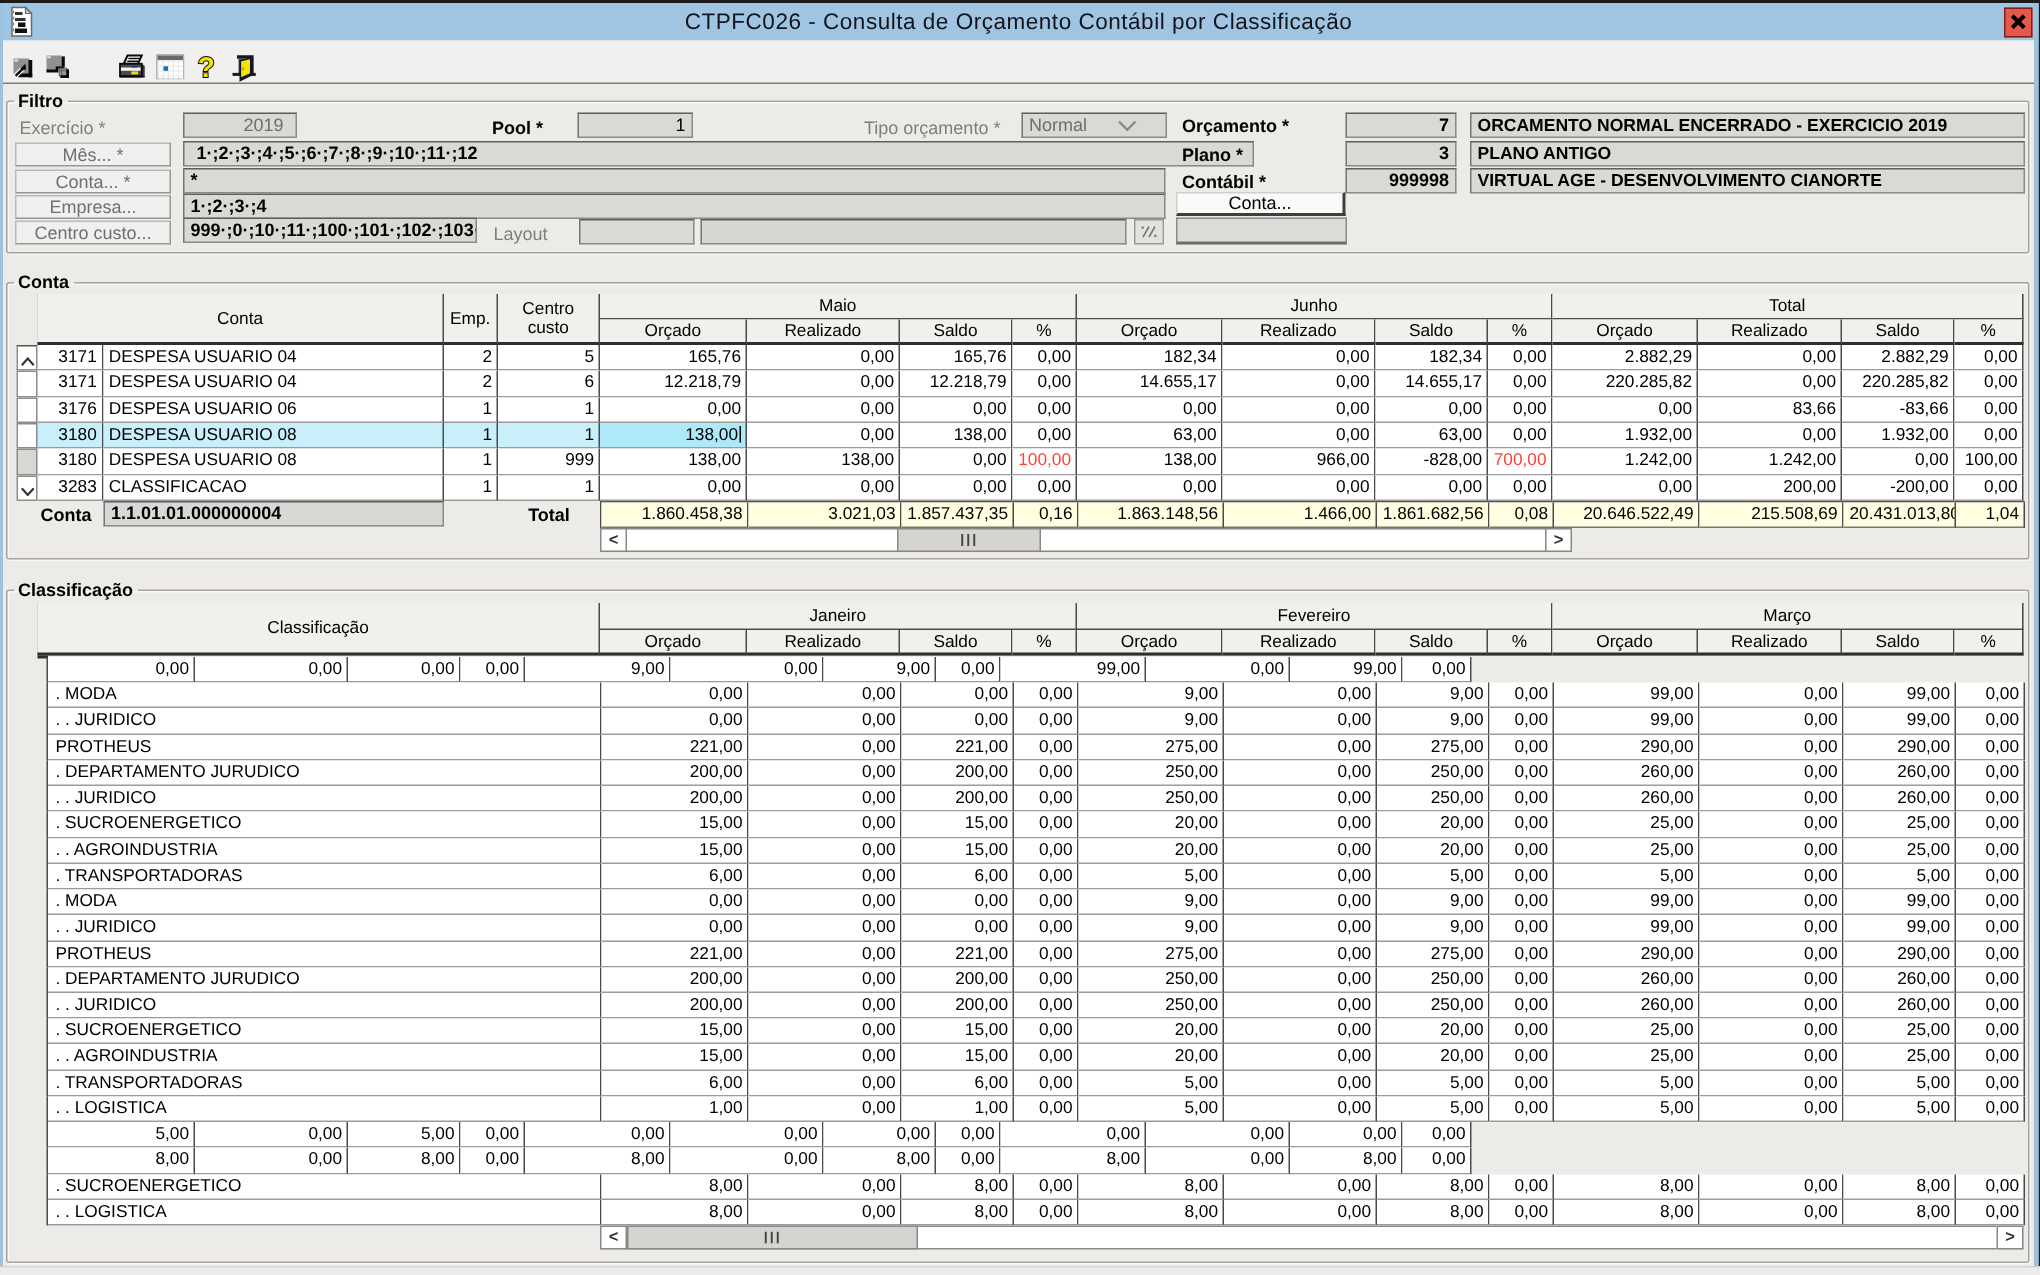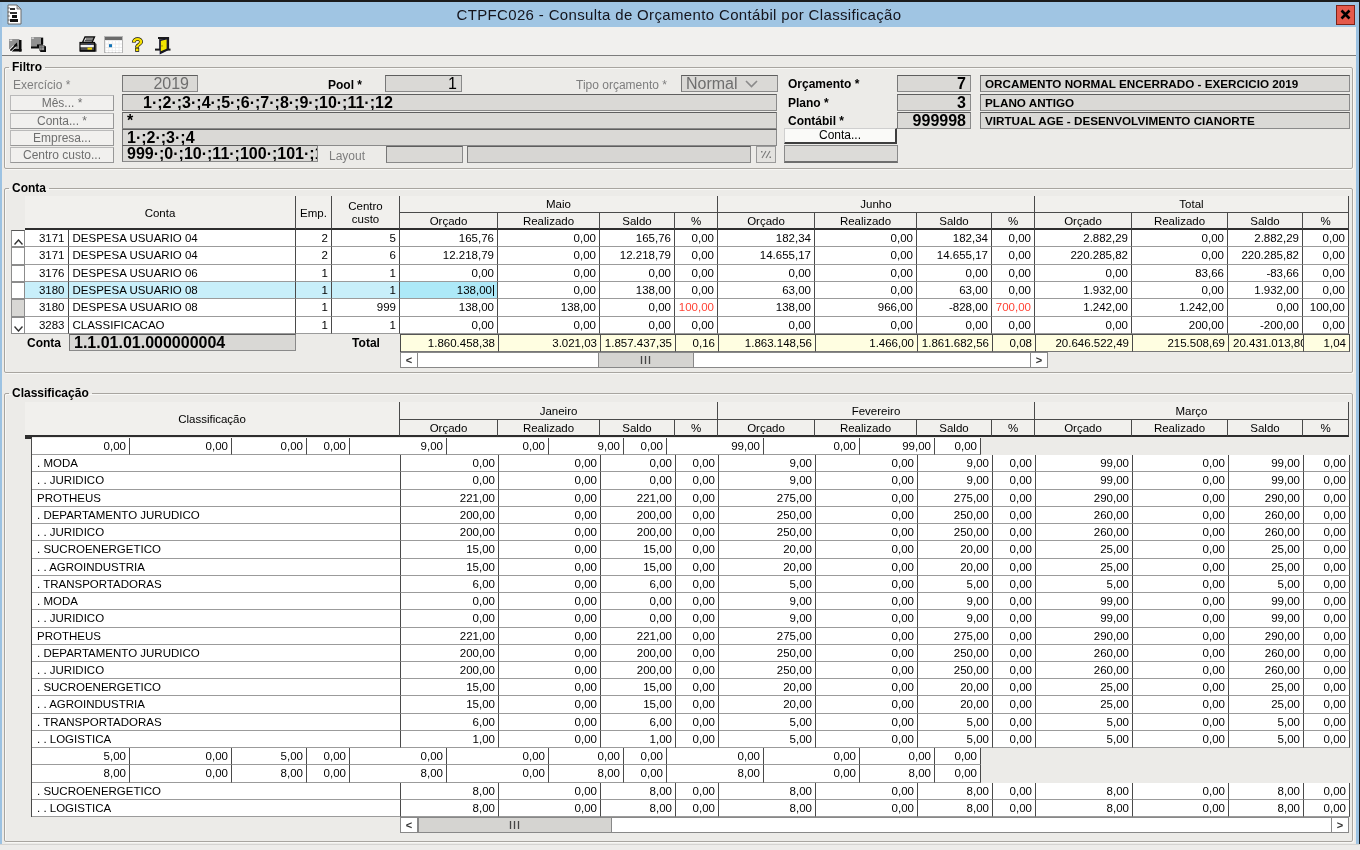--- a/index.html
+++ b/index.html
@@ -1,19 +1,19 @@
 <!DOCTYPE html>
 <html><head><meta charset="utf-8"><title>CTPFC026</title>
 <style>
 html,body{margin:0;padding:0;}
 body{width:1360px;height:850px;overflow:hidden;background:#ECEBE8;font-family:"Liberation Sans",sans-serif;position:relative;}
 .a{position:absolute;}
 .lbl{font-size:12px;color:#7E7E7E;}
 .blbl{font-size:12px;color:#000;font-weight:bold;}
-.inp{white-space:nowrap;overflow:hidden;background:#DAD9D6;border:1px solid #8A8A8A;border-top-color:#5E5E5E;border-left-color:#777;box-sizing:border-box;font-size:16px;}
+.inp{white-space:nowrap;overflow:hidden;background:#DAD9D6;border:1px solid #8A8A8A;border-top-color:#5E5E5E;border-left-color:#777;box-sizing:border-box;font-size:12px;}
 .btn{background:#F1F0EE;border:1px solid #979797;border-top-color:#B9B9B9;border-left-color:#B9B9B9;box-sizing:border-box;font-size:12px;color:#6F6F6F;text-align:center;}
 fieldset{position:absolute;border:1px solid #A8A5A0;border-radius:2px;margin:0;padding:0;box-sizing:border-box;box-shadow:1px 1px 0 #F8F8F6, inset 1px 1px 0 #F8F8F6;}
 legend{font-size:12px;font-weight:bold;color:#000;margin-left:4px;padding:0 3px;}
 .hc{background:#F1F0ED;box-sizing:border-box;font-size:11.5px;color:#000;text-align:center;border-right:1px solid #4A4A4A;border-bottom:1px solid #4A4A4A;}
 .cell{box-sizing:border-box;font-size:11.5px;color:#000;white-space:nowrap;overflow:hidden;border-right:1px solid #4A4A4A;}
 .num{text-align:right;padding-right:3px;}
 .red{color:#FF4335;}
 .row{position:absolute;display:flex;}
 .sb{position:absolute;background:#FFF;border:1px solid #888;box-sizing:border-box;}
 .sbb{position:absolute;background:#FFF;border:1px solid #888;box-sizing:border-box;text-align:center;color:#333;font-size:11px;font-weight:bold;line-height:14px;}
@@ -119,21 +119,21 @@
 <div class="a inp" style="left:385px;top:75px;width:77px;height:17px;line-height:15px;text-align:right;padding-right:4px;color:#000;">1</div>
 <div class="a lbl" style="left:576px;top:78px;">Tipo orçamento *</div>
 <div class="a inp" style="left:681px;top:75px;width:97px;height:17px;line-height:15px;color:#6E6E6E;padding-left:4px;">Normal</div>
 <svg class="a" style="left:745px;top:80px;" width="13" height="8" viewBox="0 0 13 8">
     <path d="M1 1 L6.5 6.5 L12 1" fill="none" stroke="#8A8A8A" stroke-width="1.6"></path>
   </svg>
 <div class="a blbl" style="left:788px;top:77px;">Orçamento *</div>
 <div class="a inp" style="left:897px;top:75px;width:74px;height:17px;line-height:15px;text-align:right;padding-right:4px;color:#000;font-weight:bold;">7</div>
 <div class="a inp" style="left:980px;top:75px;width:370px;height:17px;line-height:15px;color:#000;font-weight:bold;padding-left:4px;font-size:11.7px;">ORCAMENTO NORMAL ENCERRADO - EXERCICIO 2019</div>
 <div class="a btn" style="left:10px;top:95px;width:104px;height:16px;line-height:14px;">Mês... *</div>
-<div class="a inp" style="left:122px;top:94px;width:655px;height:17px;line-height:15px;color:#000;font-weight:bold;padding-left:20px;">1·;2·;3·;4·;5·;6·;7·;8·;9·;10·;11·;12</div>
+<div class="a inp" style="left:122px;top:94px;width:714px;height:17px;line-height:15px;color:#000;font-weight:bold;padding-left:8px;">1·;2·;3·;4·;5·;6·;7·;8·;9·;10·;11·;12</div>
 <div class="a blbl" style="left:788px;top:96px;">Plano *</div>
 <div class="a inp" style="left:897px;top:94px;width:74px;height:17px;line-height:15px;text-align:right;padding-right:4px;color:#000;font-weight:bold;">3</div>
 <div class="a inp" style="left:980px;top:94px;width:370px;height:17px;line-height:15px;color:#000;font-weight:bold;padding-left:4px;font-size:11.7px;">PLANO ANTIGO</div>
 <div class="a btn" style="left:10px;top:113px;width:104px;height:16px;line-height:14px;">Conta... *</div>
 <div class="a inp" style="left:122px;top:112px;width:655px;height:17px;line-height:15px;color:#000;font-weight:bold;padding-left:4px;">*</div>
 <div class="a blbl" style="left:788px;top:114px;">Contábil *</div>
 <div class="a inp" style="left:897px;top:112px;width:74px;height:17px;line-height:15px;text-align:right;padding-right:4px;color:#000;font-weight:bold;">999998</div>
 <div class="a inp" style="left:980px;top:112px;width:370px;height:17px;line-height:15px;color:#000;font-weight:bold;padding-left:4px;font-size:11.7px;">VIRTUAL AGE - DESENVOLVIMENTO CIANORTE</div>
 <div class="a btn" style="left:10px;top:130px;width:104px;height:16px;line-height:14px;">Empresa...</div>
 <div class="a inp" style="left:122px;top:129px;width:655px;height:17px;line-height:15px;color:#000;font-weight:bold;padding-left:4px;">1·;2·;3·;4</div>

